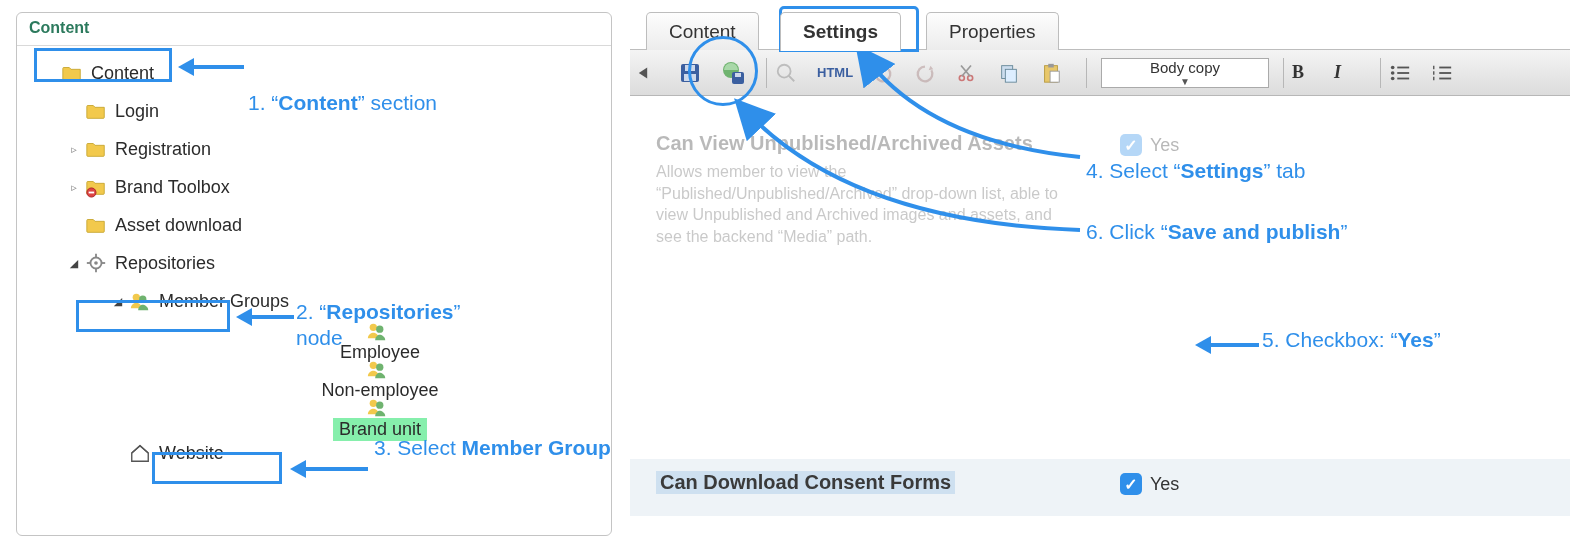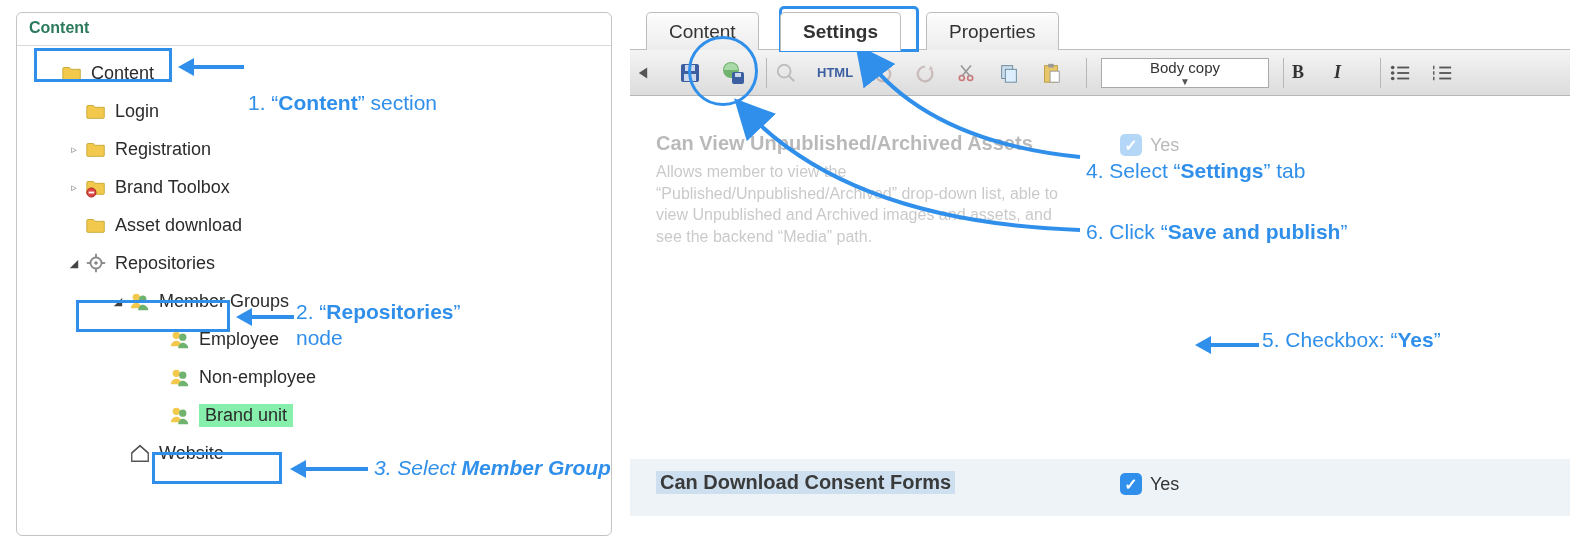--- a/index.html
+++ b/index.html
@@ -63,21 +63,21 @@
     font-size: 18px;
     color: #2b2b2b;
   }
   .tree-row.selected .label {
     background: #86efac;
     padding: 1px 6px;
   }
   .t-ind-0 { padding-left: 20px; }
   .t-ind-1 { padding-left: 44px; }
   .t-ind-2 { padding-left: 88px; }
-  .t-ind-3 { padding-left: 128px; }
+  .t-ind-3 { padding-left: 128px; flex-direction: column; }
 
   
   .hl-box {
     position: absolute;
     border: 3px solid #2f8fea;
     pointer-events: none;
   }
 
   
   .annot {
@@ -402,21 +402,21 @@
   <span>2. “</span><b>Repositories</b><span>”</span>
 </div>
 <div class="annot" style="left:296px; top:326px;">
   <span>node</span>
 </div>
 
 <div class="arrow-l" style="left:290px; top:460px;">
   <div class="head-left"></div>
     <div class="shaft" style="width:62px"></div>
 </div>
-<div class="annot" style="left:374px; top:456px;font-style:italic;">
+<div class="annot" style="left:374px; top:436px;">
   <span>3. Select </span><b>Member Group</b>
 </div>
 
 <div class="right-panel">
 
   <div class="tabstrip">
     <div class="tab" style="left:16px">
       <span>Content</span>
     </div>
     <div class="tab active" style="left:150px">

